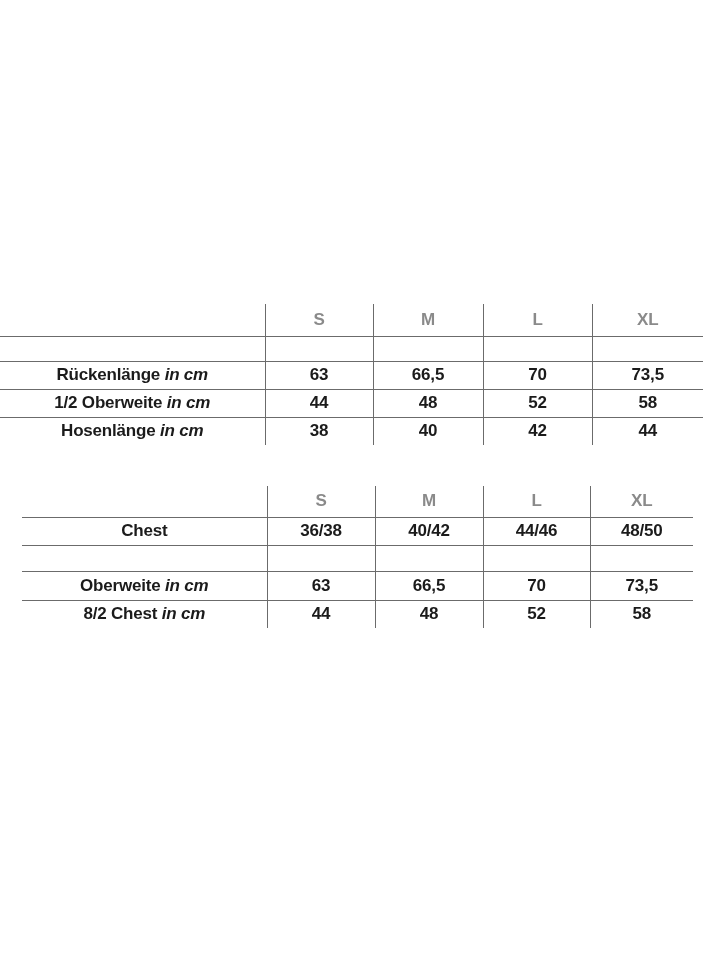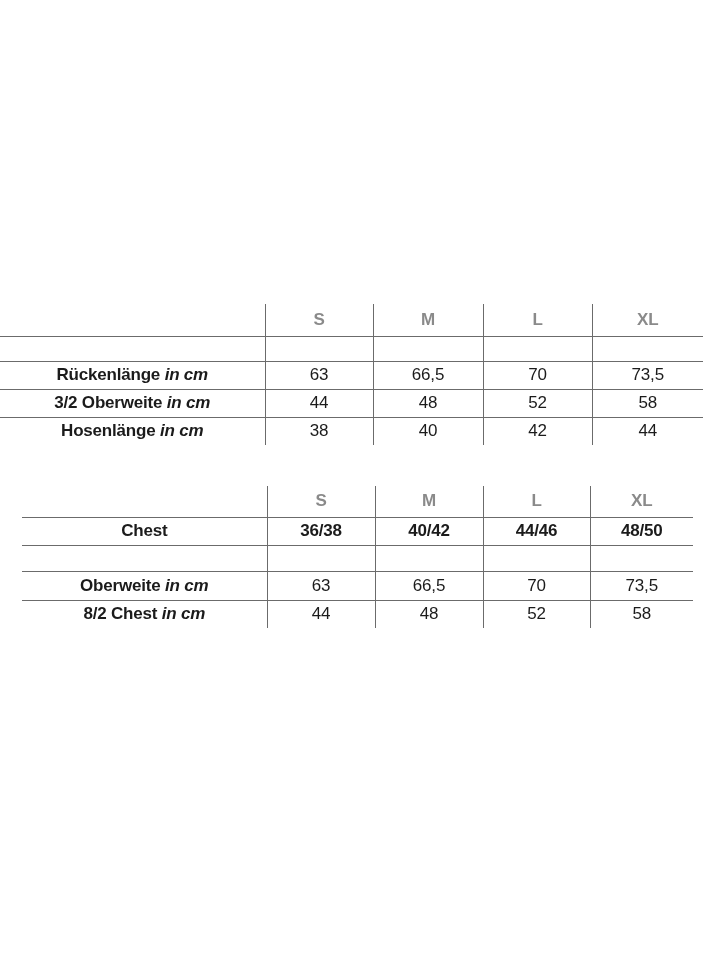--- a/index.html
+++ b/index.html
@@ -44,21 +44,21 @@
     color: var(--header-gray);
     font-weight:bold;
     font-size:20px;
   }
   td.label{
     text-align:left;
     padding-left:3px;
     font-weight:bold;
   }
   td.size-val{ font-weight:bold; }
-  td.num{ font-weight:normal; }
+  td.num{ font-weight:bold; }
   .unit{ font-style:italic; font-weight:bold; }
 
   #table-german{ left:0px;  top:304px; width:703px; }
   #table-english{ left:22px; top:486px; width:671px; }
 </style>
 </head>
 <body>
 
 <div class="canvas">
 
@@ -86,21 +86,21 @@
       <td></td>
     </tr>
     <tr style="height:28px">
       <td class="label"><span>Rückenlänge</span> <span class="unit">in cm</span></td>
       <td class="num">63</td>
       <td class="num">66,5</td>
       <td class="num">70</td>
       <td class="num">73,5</td>
     </tr>
     <tr style="height:28px">
-      <td class="label"><span>3/2 Oberweite</span> <span class="unit">in cm</span></td>
+      <td class="label"><span>1/2 Oberweite</span> <span class="unit">in cm</span></td>
       <td class="num">44</td>
       <td class="num">48</td>
       <td class="num">52</td>
       <td class="num">58</td>
     </tr>
     <tr style="height:28px">
       <td class="label"><span>Hosenlänge</span> <span class="unit">in cm</span></td>
       <td class="num">38</td>
       <td class="num">40</td>
       <td class="num">42</td>

